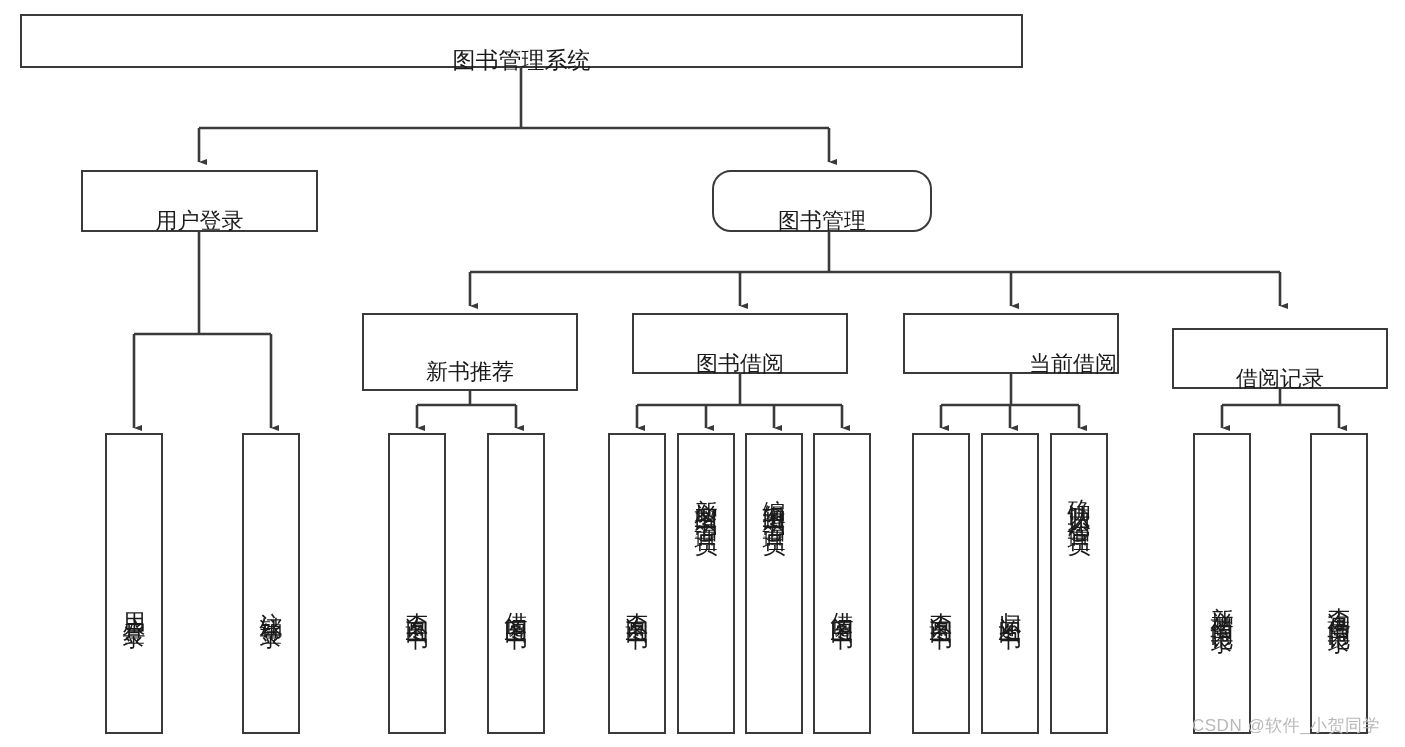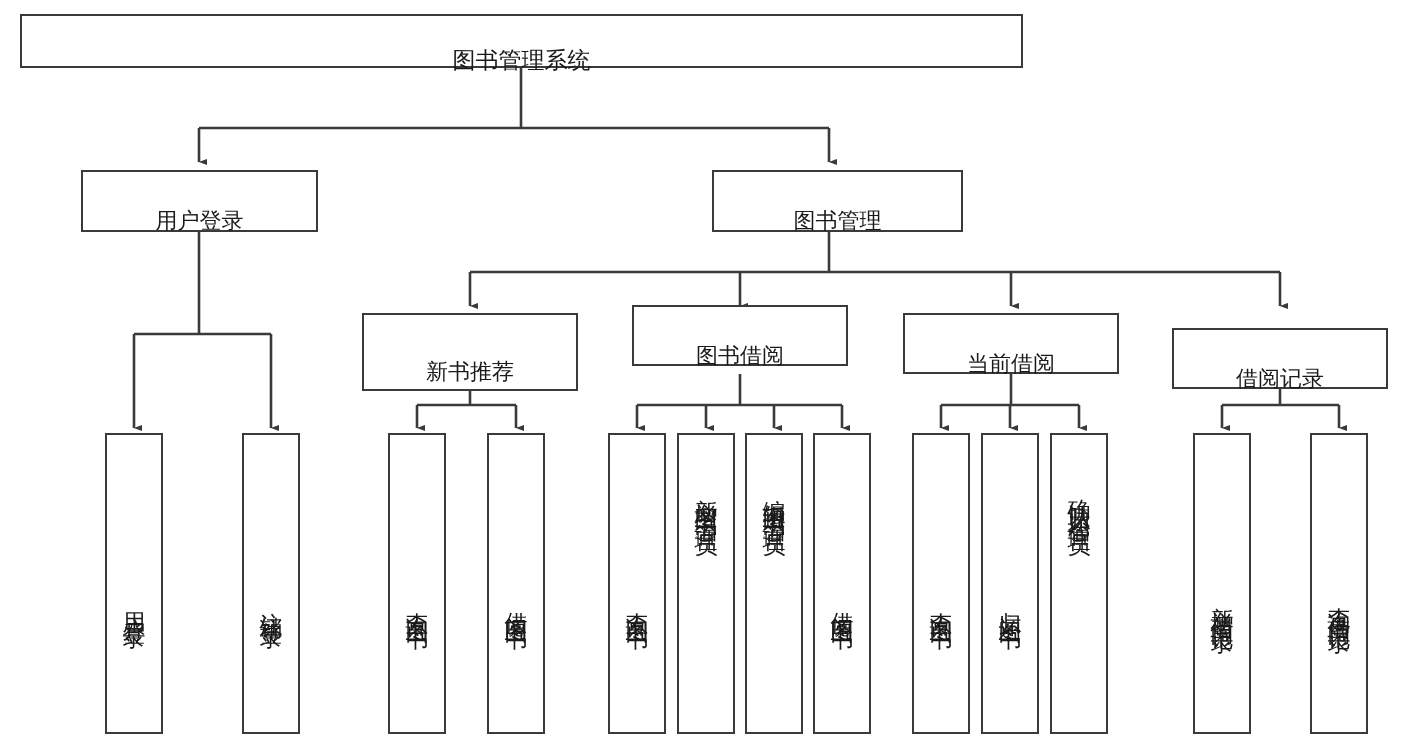--- a/index.html
+++ b/index.html
@@ -134,31 +134,31 @@
     </g>
   </svg>
 
   <div class="node root" style="left:20px; top:14px; width:1003px; height:54px;">
     <span class="node-label">图书管理系统</span>
   </div>
 
   <div class="node level1" style="left:81px; top:170px; width:237px; height:62px;">
     <span class="node-label">用户登录</span>
   </div>
-  <div class="node level1" style="left:712px; top:170px; width:251px; height:62px;">
+  <div class="node level1" style="left:712px; top:170px; width:220px; height:62px;border-radius:19px;">
     <span class="node-label">图书管理</span>
   </div>
 
   <div class="node level2" style="left:362px; top:313px; width:216px; height:78px;">
     <span class="node-label">新书推荐</span>
   </div>
-  <div class="node level2" style="left:632px; top:305px; width:216px; height:61px;">
+  <div class="node level2" style="left:632px; top:313px; width:216px; height:61px;">
     <span class="node-label">图书借阅</span>
   </div>
-  <div class="node level2" style="left:903px; top:313px; width:216px; height:61px;">
+  <div class="node level2" style="left:903px; top:313px; width:216px; height:61px;justify-content:flex-end;">
     <span class="node-label">当前借阅</span>
   </div>
   <div class="node level2" style="left:1172px; top:328px; width:216px; height:61px;">
     <span class="node-label">借阅记录</span>
   </div>
 
   <div class="node leaf mid-text" style="left:105px; top:433px; width:58px; height:301px;">
     <span class="node-label">用户登录</span>
   </div>
   <div class="node leaf mid-text" style="left:242px; top:433px; width:58px; height:301px;">
@@ -195,13 +195,14 @@
     <span class="node-label">确认归还（管理员）</span>
   </div>
 
   <div class="node leaf mid-text" style="left:1193px; top:433px; width:58px; height:301px;">
     <span class="node-label">新增借阅记录</span>
   </div>
   <div class="node leaf mid-text" style="left:1310px; top:433px; width:58px; height:301px;">
     <span class="node-label">查询借阅记录</span>
   </div>
 
+  <div id="watermark">CSDN @软件_小贺同学</div>
 </div>
 
 </body></html>

